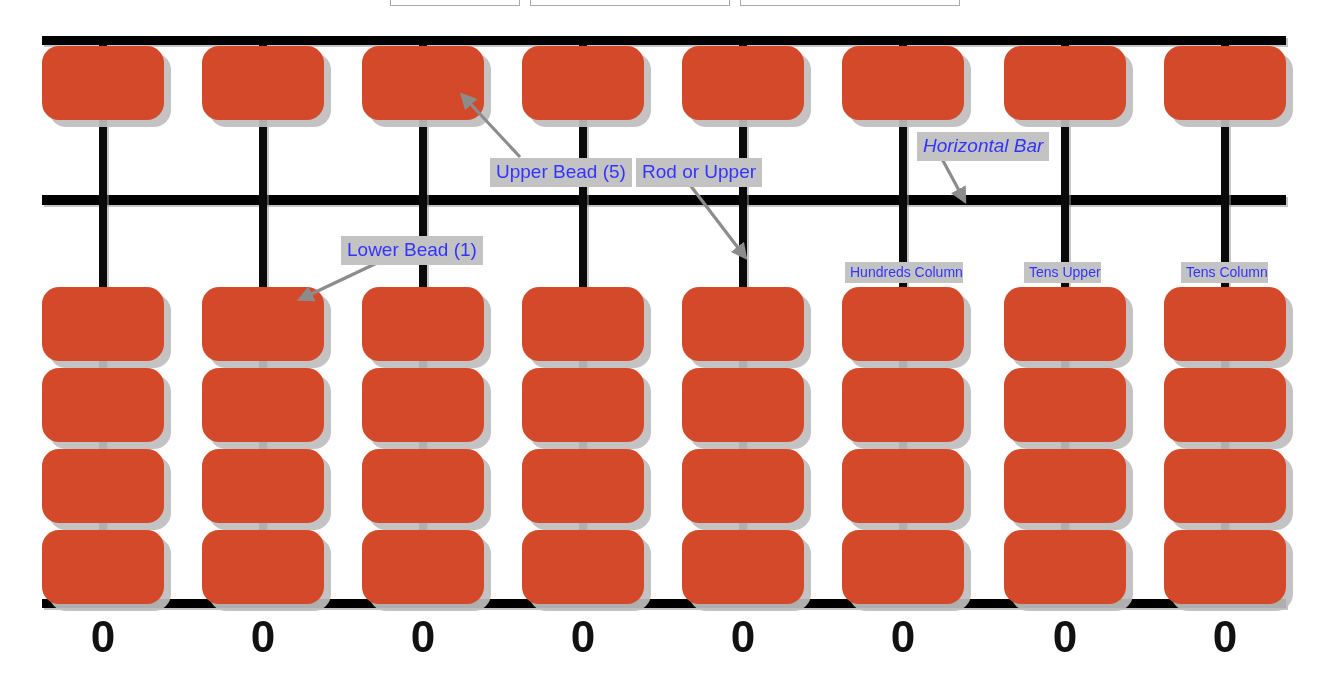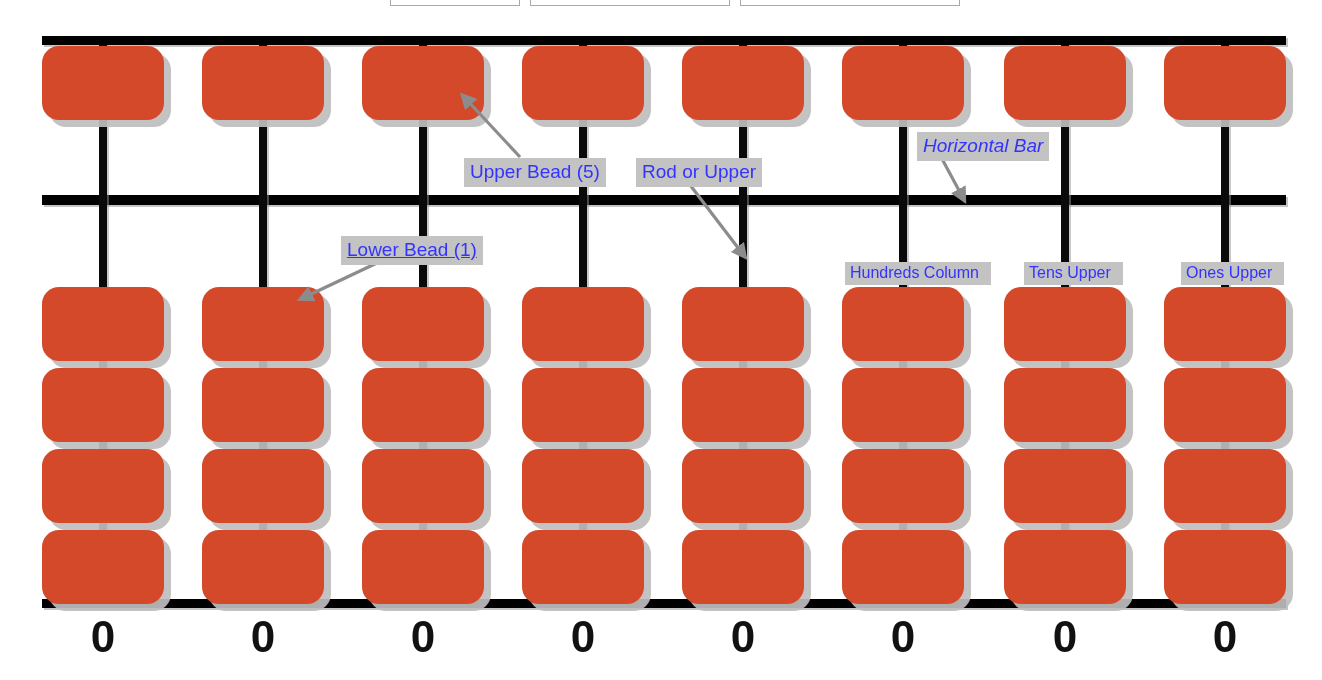--- a/index.html
+++ b/index.html
@@ -75,22 +75,22 @@
     font-family: "Liberation Sans", sans-serif;
     white-space: nowrap;
     z-index: 9;
     line-height: 1.15;
   }
   .anno.big {
     font-size: 19px;
     padding: 3px 6px 4px 6px;
   }
   .anno.small {
-    font-size: 16px;
-    padding: 2px 12px 3px 5px;
+    font-size: 14px;
+    padding: 2px 0 3px 5px;
   }
 
   
   #arrows {
     position: absolute;
     left: 0; top: 0;
     width: 1322px;
     height: 680px;
     z-index: 8;
     pointer-events: none;
@@ -184,22 +184,22 @@
     </defs>
     <g id="arrow-lines">
         <line x1="520" y1="157" x2="466" y2="99" stroke="#8c8c8c" stroke-width="3.2" marker-end="url(#arrowhead)"></line>
         <line x1="687" y1="181" x2="742" y2="253" stroke="#8c8c8c" stroke-width="3.2" marker-end="url(#arrowhead)"></line>
         <line x1="379" y1="262" x2="305" y2="297" stroke="#8c8c8c" stroke-width="3.2" marker-end="url(#arrowhead)"></line>
         <line x1="941" y1="157" x2="962" y2="196" stroke="#8c8c8c" stroke-width="3.2" marker-end="url(#arrowhead)"></line>
       </g>
   </svg>
 
   <div id="annotations">
-      <div class="anno big" style="left: 464px; top: 158px;">Upper Bead (5)</div>
+      <div class="anno big" style="left: 490px; top: 158px;">Upper Bead (5)</div>
       <div class="anno big" style="left: 636px; top: 158px;">Rod or Upper</div>
-      <div class="anno big" style="left: 341px; top: 236px; text-decoration: underline;">Lower Bead (1)</div>
+      <div class="anno big" style="left: 341px; top: 236px;">Lower Bead (1)</div>
       <div class="anno big" style="left: 917px; top: 132px; font-style: italic;">Horizontal Bar</div>
       <div class="anno small" style="left: 845px; top: 262px;">Hundreds Column</div>
       <div class="anno small" style="left: 1024px; top: 262px;">Tens Upper</div>
-      <div class="anno small" style="left: 1181px; top: 262px;">Ones Upper</div>
+      <div class="anno small" style="left: 1181px; top: 262px;">Tens Column</div>
     </div>
 
 </div>
 
 </body></html>

